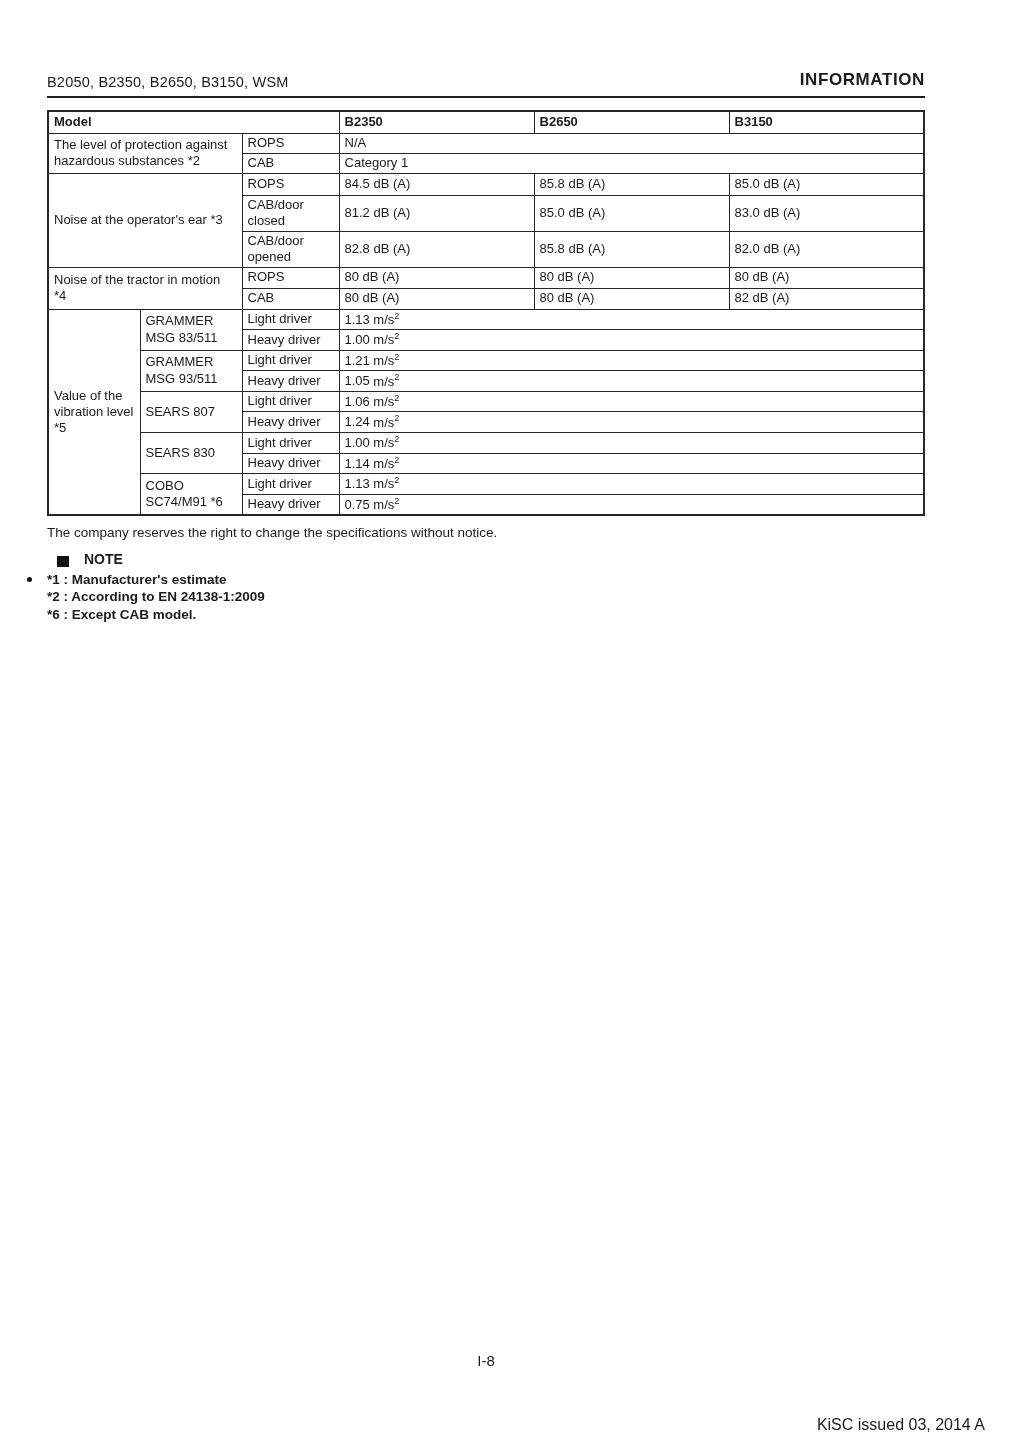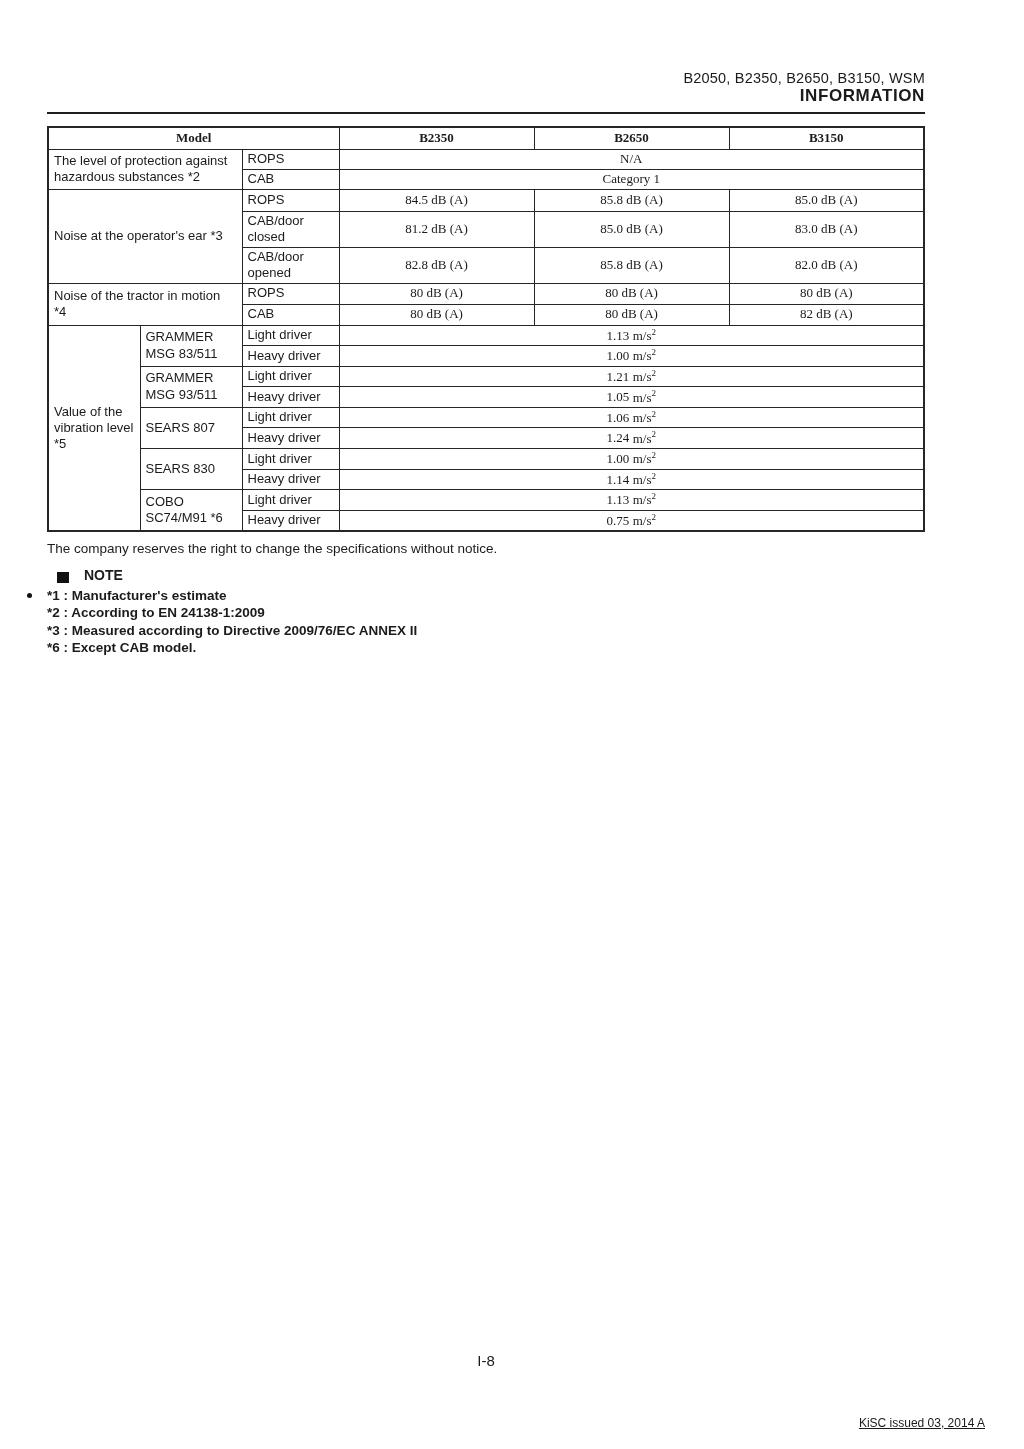--- a/index.html
+++ b/index.html
@@ -16,42 +16,41 @@
     left: 47px; top: 70px;
     width: 878px;
   }
   
   .hdr {
     display: flex;
     justify-content: space-between;
     align-items: flex-end;
     border-bottom: 2px solid #1f1f1f;
     padding-bottom: 6px;
-    flex-direction: column;
   }
   .hdr-left  { font-size: 14.5px; letter-spacing: 0.2px; }
   .hdr-right { font-size: 17px; letter-spacing: 0.6px; font-weight: bold; }
   
   table.spec {
     margin-top: 12px;
     width: 878px;
     border-collapse: collapse;
     table-layout: fixed;
     border: 2px solid #262626;
   }
   table.spec td {
     border: 1px solid #262626;
     font-size: 13px;
     padding: 1px 5px;
     vertical-align: middle;
     line-height: 1.25;
     overflow: hidden;
   }
   td.lbl { text-align: left; white-space: pre-line; font-size: 12.5px; }
-  td.c   { text-align: center; font-family: Liberation Serif, serif; }
+  td.c   { text-align: left; }
   td.b   { font-weight: bold; font-size: 13.5px; }
   tr.rh  { height: 22px; }
   tr.r20 { height: 20px; }
   tr.r21 { height: 21px; }
   tr.r36 { height: 36px; }
   sup.exp { font-size: 9px; }
   .vu { margin-left: 0.27em; }
   
   .notice { margin-top: 9px; font-size: 13.5px; }
   .note-head {
@@ -86,22 +85,21 @@
   .page-num {
     position: absolute;
     left: 47px; top: 1352px;
     width: 878px;
     text-align: center;
     font-size: 15px;
   }
   .issue {
     position: absolute;
     right: 39px; top: 1416px;
-    font-size: 12px;
-    text-decoration: underline;
+    font-size: 16px;
   }
 </style>
 </head>
 <body>
 
 <div class="content">
 
   <div class="hdr">
     <span class="hdr-left">B2050, B2350, B2650, B3150, WSM</span>
     <span class="hdr-right">INFORMATION</span>
@@ -230,20 +228,19 @@
   <div class="notice">The company reserves the right to change the specifications without notice.</div>
 
   <div class="note-head">
     <span class="sq"></span>
     <span>NOTE</span>
   </div>
 
   <div class="note-items">
     <div class="note-item"><span class="dot"></span><span>*1 : Manufacturer's estimate</span></div>
     <div class="note-item"><span>*2 : According to EN 24138-1:2009</span></div>
-    <div class="note-item"><span>*3 : Measured according to Directive 2009/76/EC ANNEX II</span></div>
     <div class="note-item"><span>*6 : Except CAB model.</span></div>
   </div>
 
 </div>
 
 <div class="page-num">I-8</div>
 <div class="issue">KiSC issued 03, 2014 A</div>
 
 </body></html>

